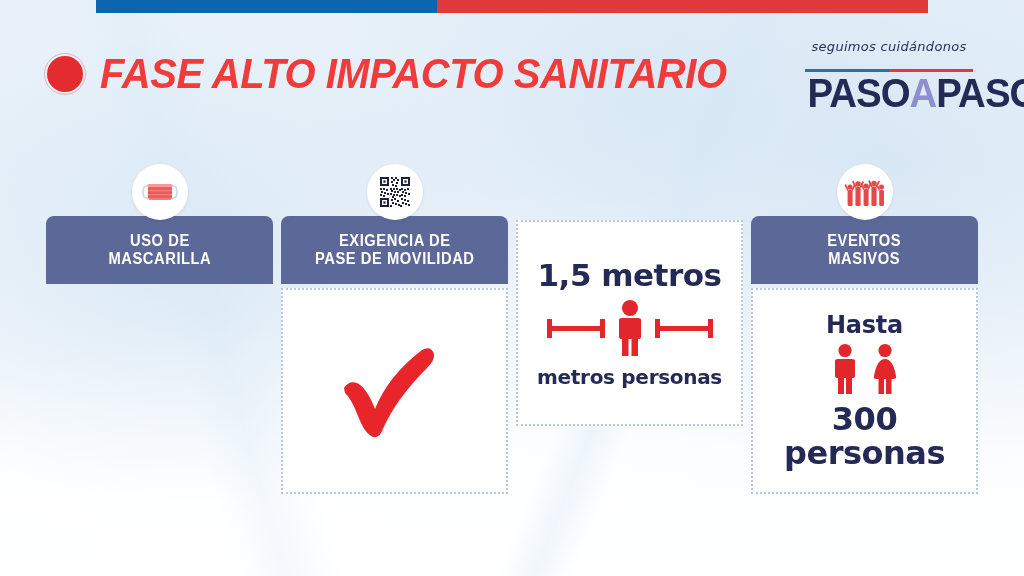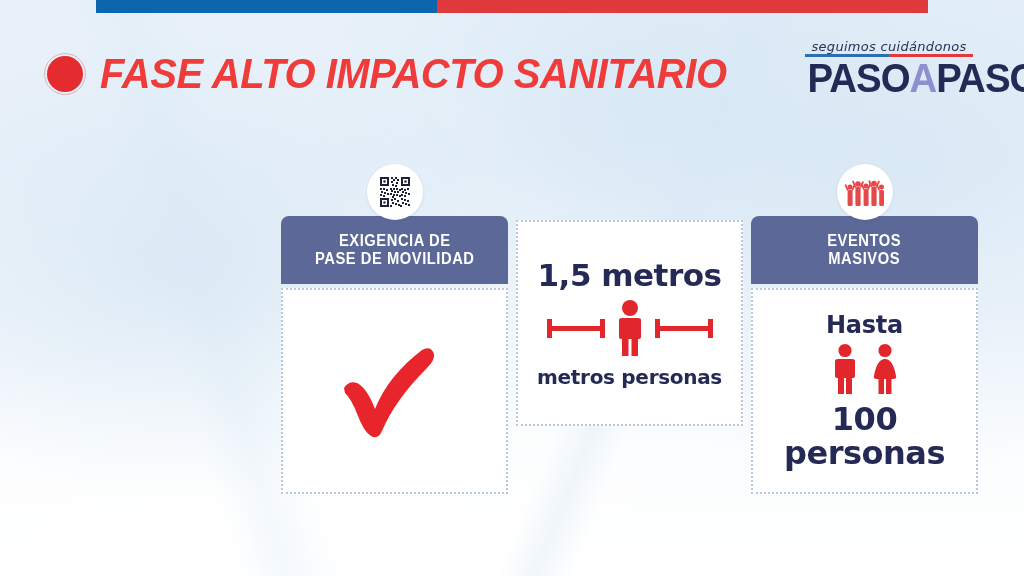--- a/index.html
+++ b/index.html
@@ -105,21 +105,21 @@
     width: 170px;
     text-align: center;
   }
   #logo-tagline {
     font-family: "DejaVu Sans", sans-serif;
     font-style: italic;
     font-size: 13px;
     color: #2b2f55;
     letter-spacing: 0.3px;
     line-height: 1;
-    margin-bottom: 1px;
+    margin-bottom: 16px;
     white-space: nowrap;
   }
   #logo-rule {
     display: flex;
     height: 3px;
     width: 168px;
     margin: 0 auto 1px auto;
   }
   #logo-rule .lr-blue { flex: 1; background: #2a6fb0; }
   #logo-rule .lr-red  { flex: 1; background: #e03a3c; }
@@ -267,20 +267,35 @@
     <div id="logo-rule">
       <div class="lr-blue"></div>
         <div class="lr-red"></div>
     </div>
     <div id="logo-word"><span>PASO</span><span class="mid-a">A</span><span>PASO</span></div>
   </div>
 
   <div id="grid">
 
     <div class="col">
+      <div class="col-header">
+        <div class="col-icon">
+          <svg width="44" height="44" viewBox="0 0 44 44">
+            <path d="M6 17 L11 15 L11 29 L6 27 Q4 22 6 17Z" fill="none" stroke="#cfd6e0" stroke-width="1.6"></path>
+            <path d="M38 17 L33 15 L33 29 L38 27 Q40 22 38 17Z" fill="none" stroke="#cfd6e0" stroke-width="1.6"></path>
+            <rect x="10" y="14" width="24" height="16" rx="3.5" fill="#f07b77"></rect>
+            <rect x="10" y="17.5" width="24" height="2.2" fill="#e04f4c" opacity="0.75"></rect>
+            <rect x="10" y="21.5" width="24" height="2.2" fill="#e04f4c" opacity="0.75"></rect>
+            <rect x="10" y="25.5" width="24" height="2.2" fill="#e04f4c" opacity="0.75"></rect>
+            <rect x="10" y="14" width="24" height="3" fill="#f59a95"></rect>
+          </svg>
+        </div>
+        <div class="col-header-label">USO DE
+MASCARILLA</div>
+      </div>
     </div>
 
     <div class="col">
       <div class="col-header">
         <div class="col-icon">
           <svg width="32" height="32" viewBox="0 0 32 32">
             <rect width="32" height="32" fill="#ffffff"></rect>
             <g fill="#1d2238">
               <rect x="1" y="1" width="9" height="9"></rect>
                 <rect x="22" y="1" width="9" height="9"></rect>
@@ -426,19 +441,19 @@
             <rect x="10" y="33" width="6" height="18" fill="#e1272c"></rect>
             <rect x="18" y="33" width="6" height="18" fill="#e1272c"></rect>
           </svg>
           <svg width="34" height="52" viewBox="0 0 34 52">
             <circle cx="17" cy="7.5" r="6.6" fill="#e1272c"></circle>
             <path d="M17 16 Q25 16 28 33 Q29 36 25 36 L9 36 Q5 36 6 33 Q9 16 17 16 Z" fill="#e1272c"></path>
             <rect x="10.5" y="35" width="5.5" height="16" fill="#e1272c"></rect>
             <rect x="18" y="35" width="5.5" height="16" fill="#e1272c"></rect>
           </svg>
         </div>
-        <div class="cell-text txt-count" style="white-space: pre-line;">100
+        <div class="cell-text txt-count" style="white-space: pre-line;">300
 personas</div>
       </div>
     </div>
 
   </div>
 </div>
 
 </body></html>

